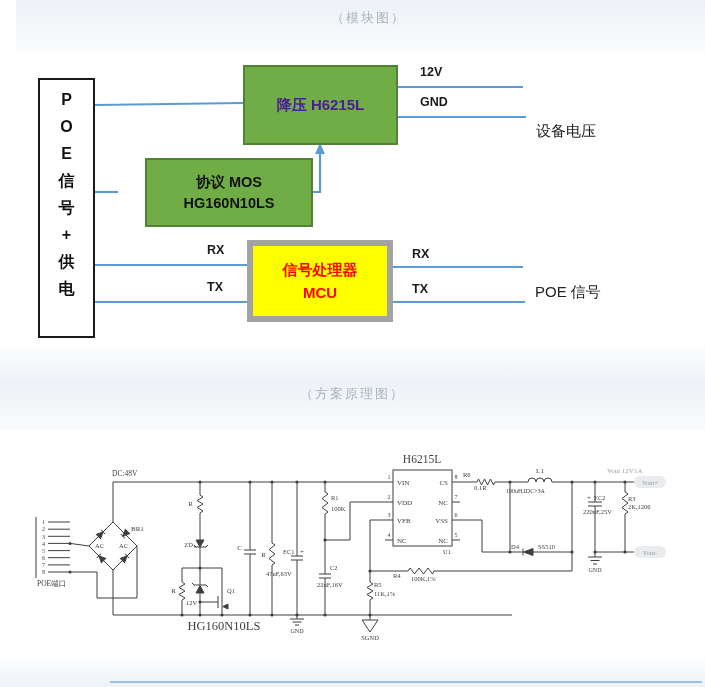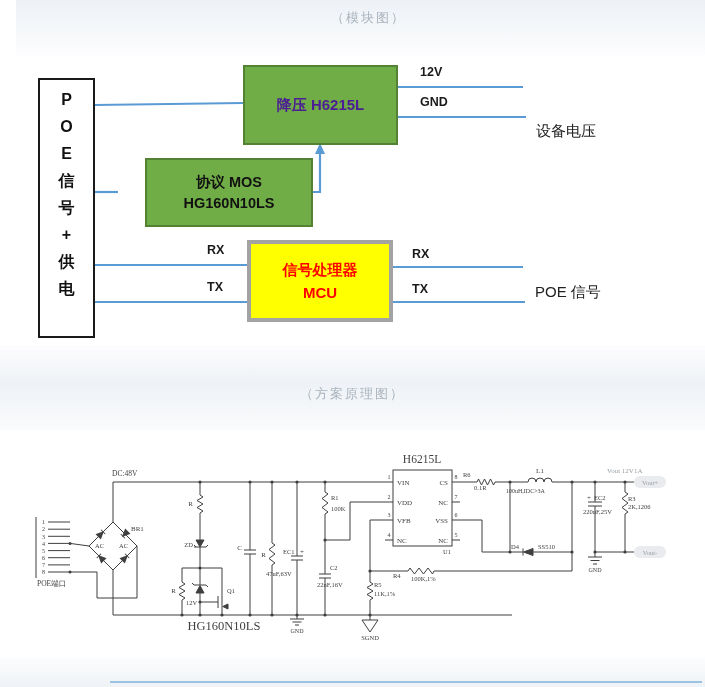--- a/index.html
+++ b/index.html
@@ -18,21 +18,21 @@
   #block-diagram{position:absolute;top:55px;left:0;width:705px;height:290px;}
   #block-svg{position:absolute;top:0;left:0;}
   .bbox{position:absolute;box-sizing:border-box;display:flex;flex-direction:column;
         align-items:center;justify-content:center;text-align:center;}
   #poe-box{left:38px;top:23px;width:57px;height:260px;border:2px solid #1a1a1a;background:#fff;
            font-size:16px;font-weight:600;color:#111;line-height:27px;padding-top:6px;justify-content:flex-start;}
   #buck-box{left:243px;top:10px;width:155px;height:80px;background:#70ad47;border:2px solid #548235;
             font-size:15px;font-weight:bold;color:#4c1d95;}
   #proto-box{left:118px;top:103px;width:168px;height:69px;background:#70ad47;border:2px solid #548235;
              font-size:14.5px;font-weight:bold;color:#111;line-height:21px;margin-left:27px;}
-  #mcu-box{left:247px;top:185px;width:146px;height:82px;background:#ffff00;border:4px solid #a3a3a3;
+  #mcu-box{left:247px;top:185px;width:146px;height:82px;background:#ffff00;border:6px solid #a3a3a3;
            font-size:15px;font-weight:bold;color:#ff0000;line-height:23px;}
   .wire-label{position:absolute;font-weight:bold;font-size:12.5px;color:#1a1a1a;}
   .cn-label{position:absolute;font-size:15px;color:#222;}
 
   
   #schematic{position:absolute;top:430px;left:0;width:705px;height:228px;}
   .sch-text{font-family:"Liberation Serif",serif;fill:#3f3f3f;}
   .wire{stroke:#3f3f3f;stroke-width:1;fill:none;}
   .dot{fill:#3f3f3f;}
   .pill{fill:#e9ebee;}

